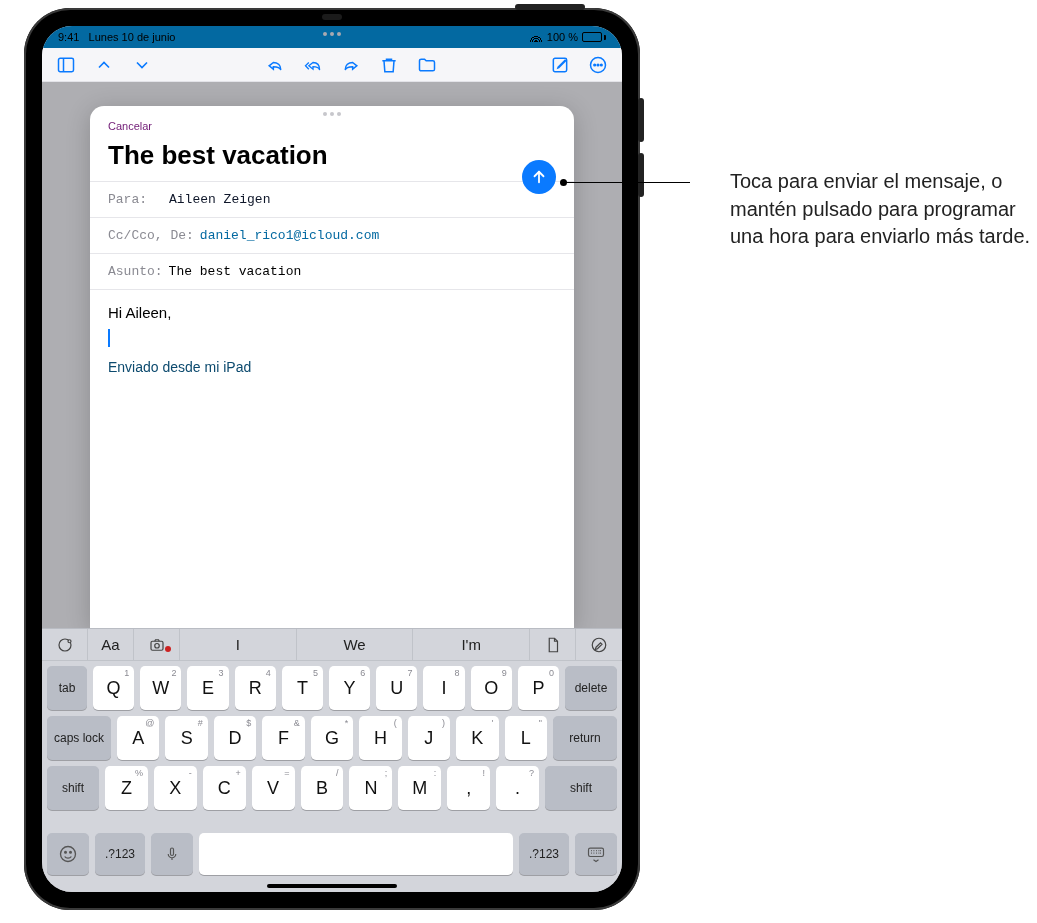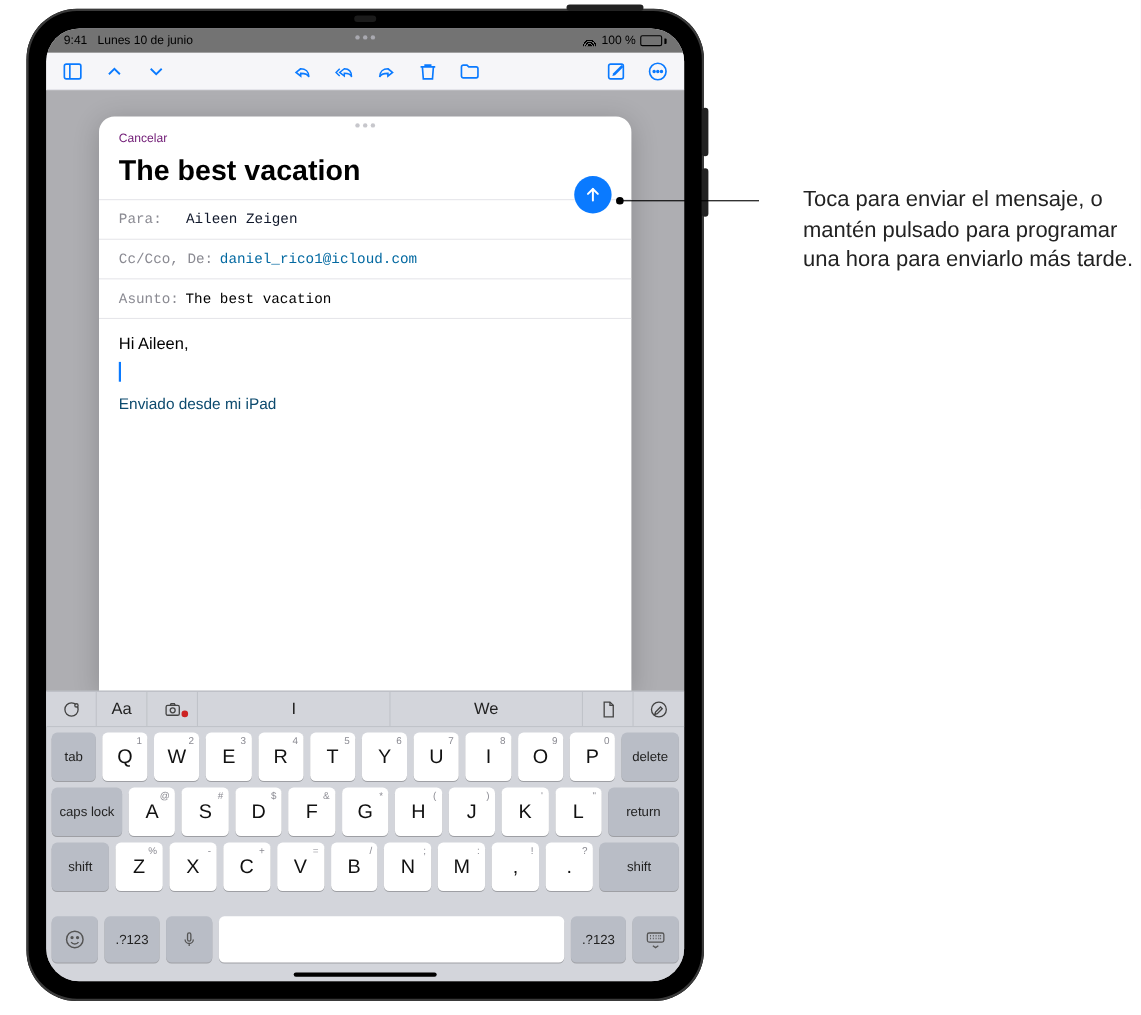--- a/index.html
+++ b/index.html
@@ -44,21 +44,21 @@
   
   .statusbar {
     height: 22px;
     display: flex;
     justify-content: space-between;
     align-items: center;
     padding: 0 16px;
     font-size: 11px;
     font-weight: 500;
     color: #000;
-    background: #737373;
+    background: #0369a1;
   }
   .statusbar .right { display:flex; align-items:center; gap:4px;}
   .wifi-icon { width:14px; height:10px; background:
     radial-gradient(circle at 50% 100%, #000 0 2px, transparent 2px),
     radial-gradient(circle at 50% 100%, transparent 3px, #000 3px 4px, transparent 4px),
     radial-gradient(circle at 50% 100%, transparent 5px, #000 5px 6px, transparent 6px);
   }
   .battery { display:inline-flex; align-items:center; gap:2px;}
   .battery .shell { width:20px; height:10px; border:1px solid #000; border-radius:2px; padding:1px;}
   .battery .fill { width:100%; height:100%; background:#000; border-radius:1px;}
@@ -363,20 +363,21 @@
         <div class="sbtn small" style="font-size:15px;">Aa</div>
         <div class="sbtn small redo-dot">
           <svg viewBox="0 0 24 24" fill="none" stroke="currentColor" stroke-width="1.6">
               <rect x="4" y="7" width="16" height="12" rx="2"></rect>
               <path d="M9 7l1-2h4l1 2"></path>
               <circle cx="12" cy="13" r="3"></circle>
             </svg>
         </div>
         <div class="sbtn">I</div>
         <div class="sbtn">We</div>
+        <div class="sbtn">I'm</div>
         <div class="sbtn small">
           <svg viewBox="0 0 24 24" fill="none" stroke="currentColor" stroke-width="1.6">
               <path d="M7 3h7l4 4v14H7z"></path>
               <path d="M14 3v4h4"></path>
             </svg>
         </div>
         <div class="sbtn small">
           <svg viewBox="0 0 24 24" fill="none" stroke="currentColor" stroke-width="1.6">
               <circle cx="12" cy="12" r="9"></circle>
               <path d="M8 15l6-6 2 2-6 6-3 1z"></path>

